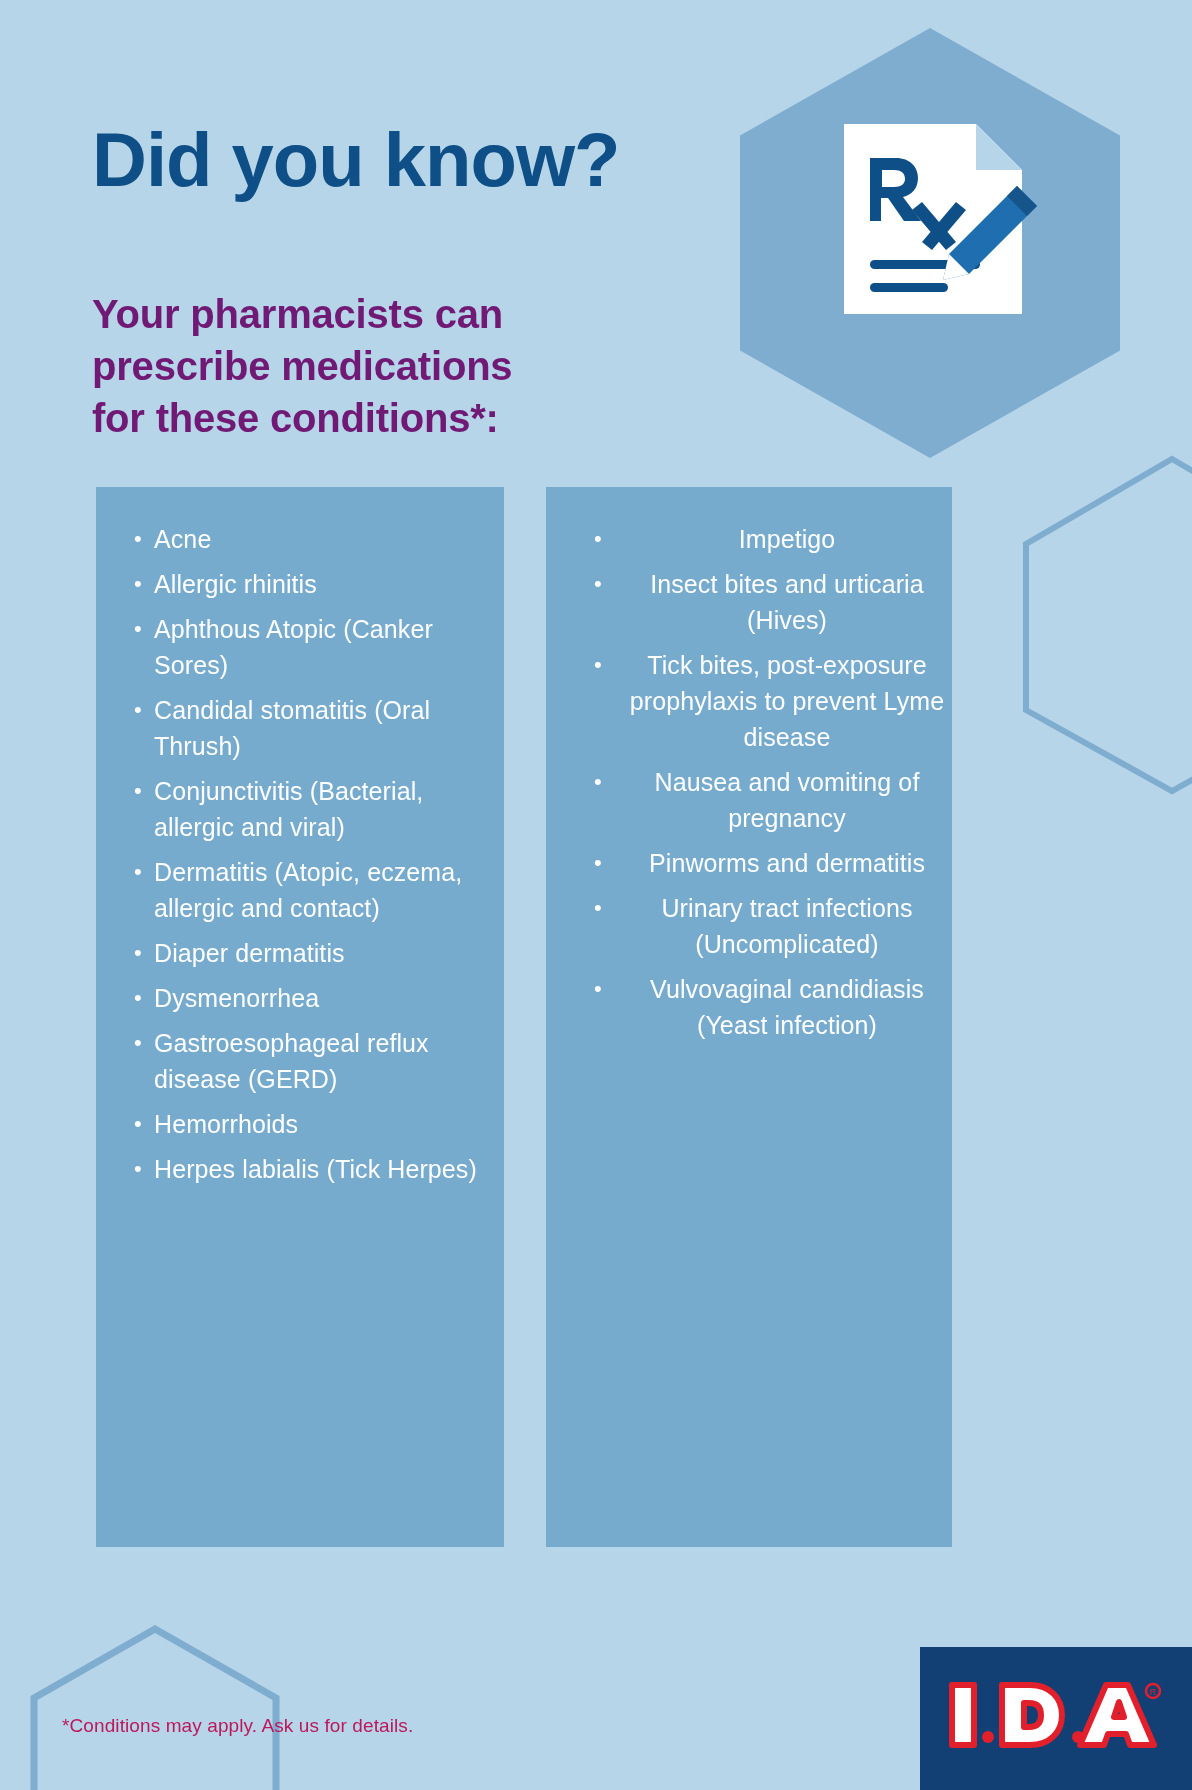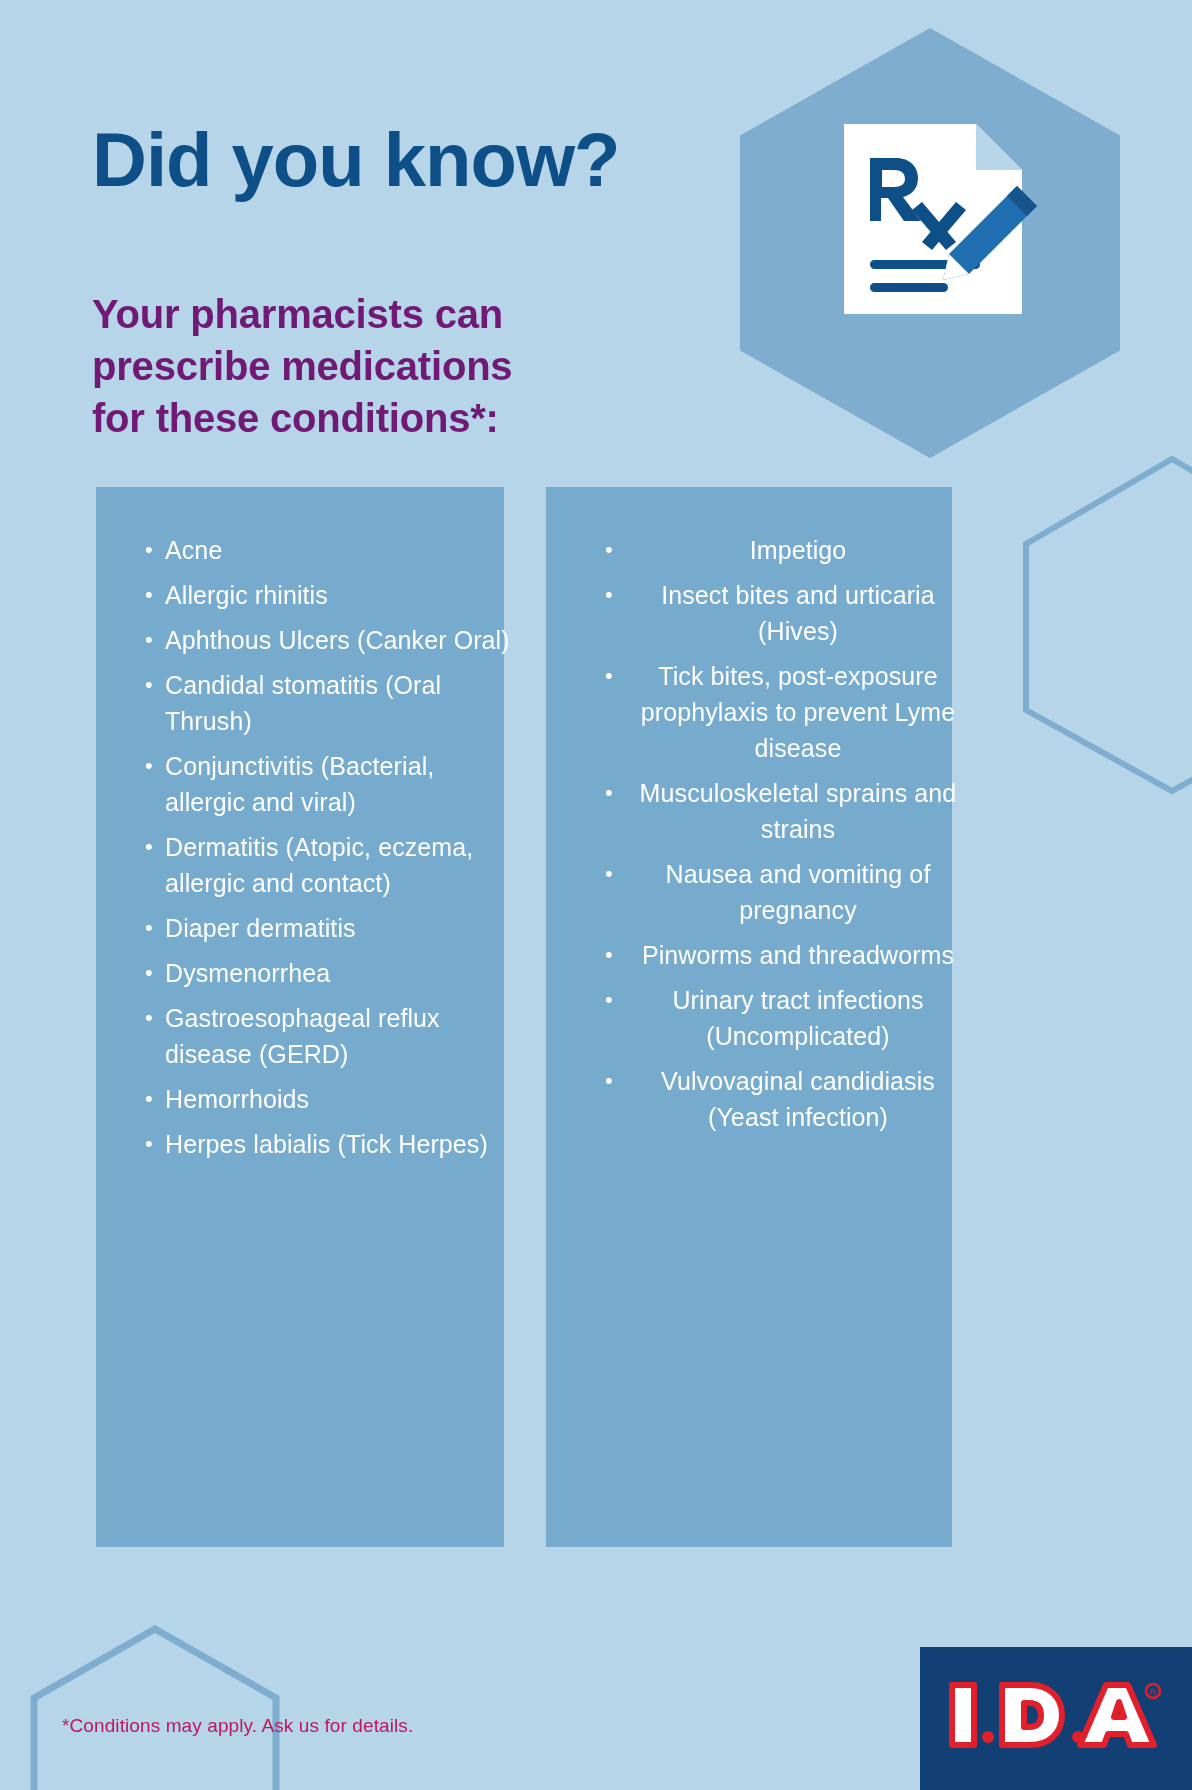--- a/index.html
+++ b/index.html
@@ -45,21 +45,21 @@
   
   .panel{
     position:absolute;
     background:#77abce;
     top:487px;height:1060px;
   }
   #panel-left{left:96px;width:408px;}
   #panel-right{left:546px;width:406px;}
 
   .cond-list{
-    list-style:none;margin:11px;padding:0;
+    list-style:none;margin:0;padding:0;
     position:absolute;left:0;top:34px;width:100%;
   }
   .cond-list li{
     position:relative;
     color:#ffffff;
     font-size:25px;
     line-height:36px;
     padding:0 14px 9px 46px;
     font-weight:400;
     letter-spacing:0.1px;
@@ -136,40 +136,39 @@
   <div id="subhead">
     <div>Your pharmacists can</div>
     <div>prescribe medications</div>
     <div>for these conditions*:</div>
   </div>
 
   <div class="panel" id="panel-left">
     <ul class="cond-list">
       <li>Acne</li>
       <li>Allergic rhinitis</li>
-      <li>Aphthous Ulcers (Canker Oral)</li>
+      <li>Aphthous Atopic (Canker Sores)</li>
       <li>Candidal stomatitis (Oral Thrush)</li>
       <li>Conjunctivitis (Bacterial, allergic and viral)</li>
       <li>Dermatitis (Atopic, eczema, allergic and contact)</li>
       <li>Diaper dermatitis</li>
       <li>Dysmenorrhea</li>
       <li>Gastroesophageal reflux disease (GERD)</li>
       <li>Hemorrhoids</li>
       <li>Herpes labialis (Tick Herpes)</li>
     </ul>
   </div>
 
   <div class="panel" id="panel-right">
     <ul class="cond-list">
       <li>Impetigo</li>
       <li>Insect bites and urticaria (Hives)</li>
       <li>Tick bites, post-exposure prophylaxis to prevent Lyme disease</li>
-      <li>Musculoskeletal sprains and strains</li>
       <li>Nausea and vomiting of pregnancy</li>
-      <li>Pinworms and threadworms</li>
+      <li>Pinworms and dermatitis</li>
       <li>Urinary tract infections (Uncomplicated)</li>
       <li>Vulvovaginal candidiasis (Yeast infection)</li>
     </ul>
   </div>
 
   <div id="footnote">*Conditions may apply. Ask us for details.</div>
 
   <div id="logo-block">
     <div id="logo-mark">
       <svg width="215" height="80" viewBox="0 0 215 80">

